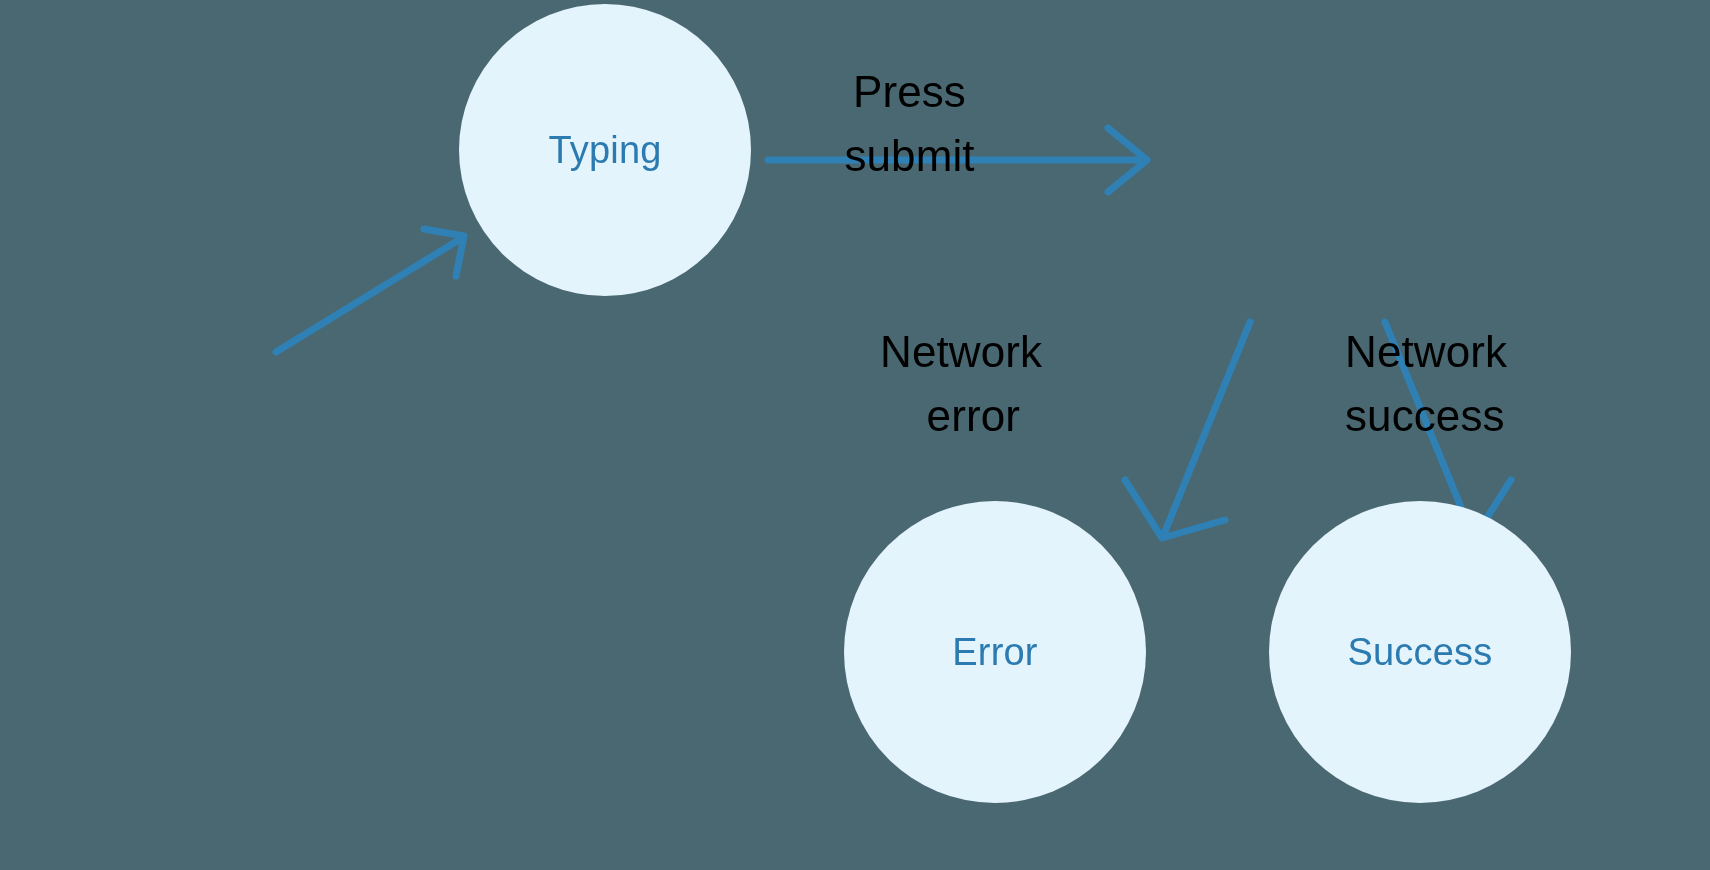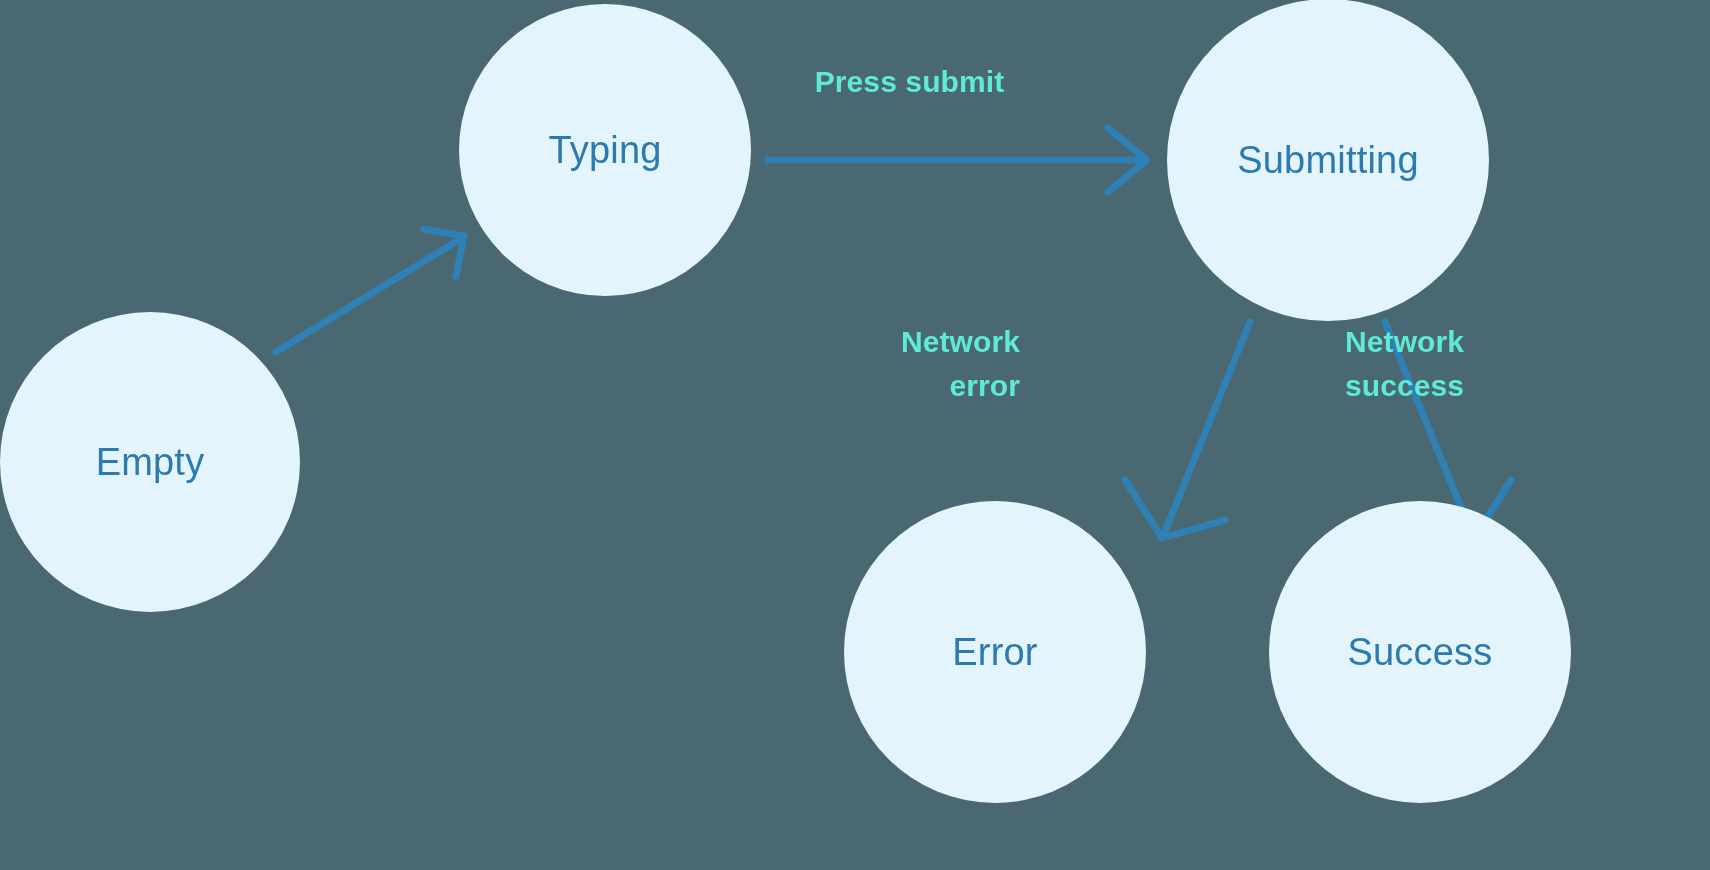--- a/index.html
+++ b/index.html
@@ -35,23 +35,23 @@
     color: #2b7bb0;
     font-size: 38px;
     font-weight: 400;
     letter-spacing: 0.2px;
     white-space: nowrap;
     text-align: center;
     line-height: 1;
   }
   .edge-label {
     position: absolute;
-    color: #5eead4;
-    font-size: 30px;
-    font-weight: 700;
+    color: #000000;
+    font-size: 44px;
+    font-weight: 400;
     line-height: 1.45;
     white-space: pre-line;
     letter-spacing: 0.1px;
   }
   .edge-label.center { text-align: center; }
   .edge-label.right  { text-align: right; }
   .edge-label.left   { text-align: left; }
 </style>
 </head>
 <body>
@@ -73,31 +73,25 @@
       <line x1="1250" y1="322" x2="1164" y2="534" stroke="#2f80b4" stroke-width="7" stroke-linecap="round"></line>
       <polyline points="1125,480 1162,538 1225,520" fill="none" stroke="#2f80b4" stroke-width="7" stroke-linecap="round" stroke-linejoin="round"></polyline>
     </g>
 
     <g>
       <line x1="1385" y1="322" x2="1472" y2="534" stroke="#2f80b4" stroke-width="7" stroke-linecap="round"></line>
       <polyline points="1412,519 1474,538 1511,480" fill="none" stroke="#2f80b4" stroke-width="7" stroke-linecap="round" stroke-linejoin="round"></polyline>
     </g>
   </svg>
 
-  <div class="state-node" style="left:0px; top:312px; width:300px; height:300px;">
-    <span class="state-label">Empty</span>
-  </div>
 
   <div class="state-node" style="left:459px; top:4px; width:292px; height:292px;">
     <span class="state-label">Typing</span>
   </div>
 
-  <div class="state-node" style="left:1167px; top:-1px; width:322px; height:322px;">
-    <span class="state-label">Submitting</span>
-  </div>
 
   <div class="state-node" style="left:844px; top:501px; width:302px; height:302px;">
     <span class="state-label">Error</span>
   </div>
 
   <div class="state-node" style="left:1269px; top:501px; width:302px; height:302px;">
     <span class="state-label">Success</span>
   </div>
 
 

